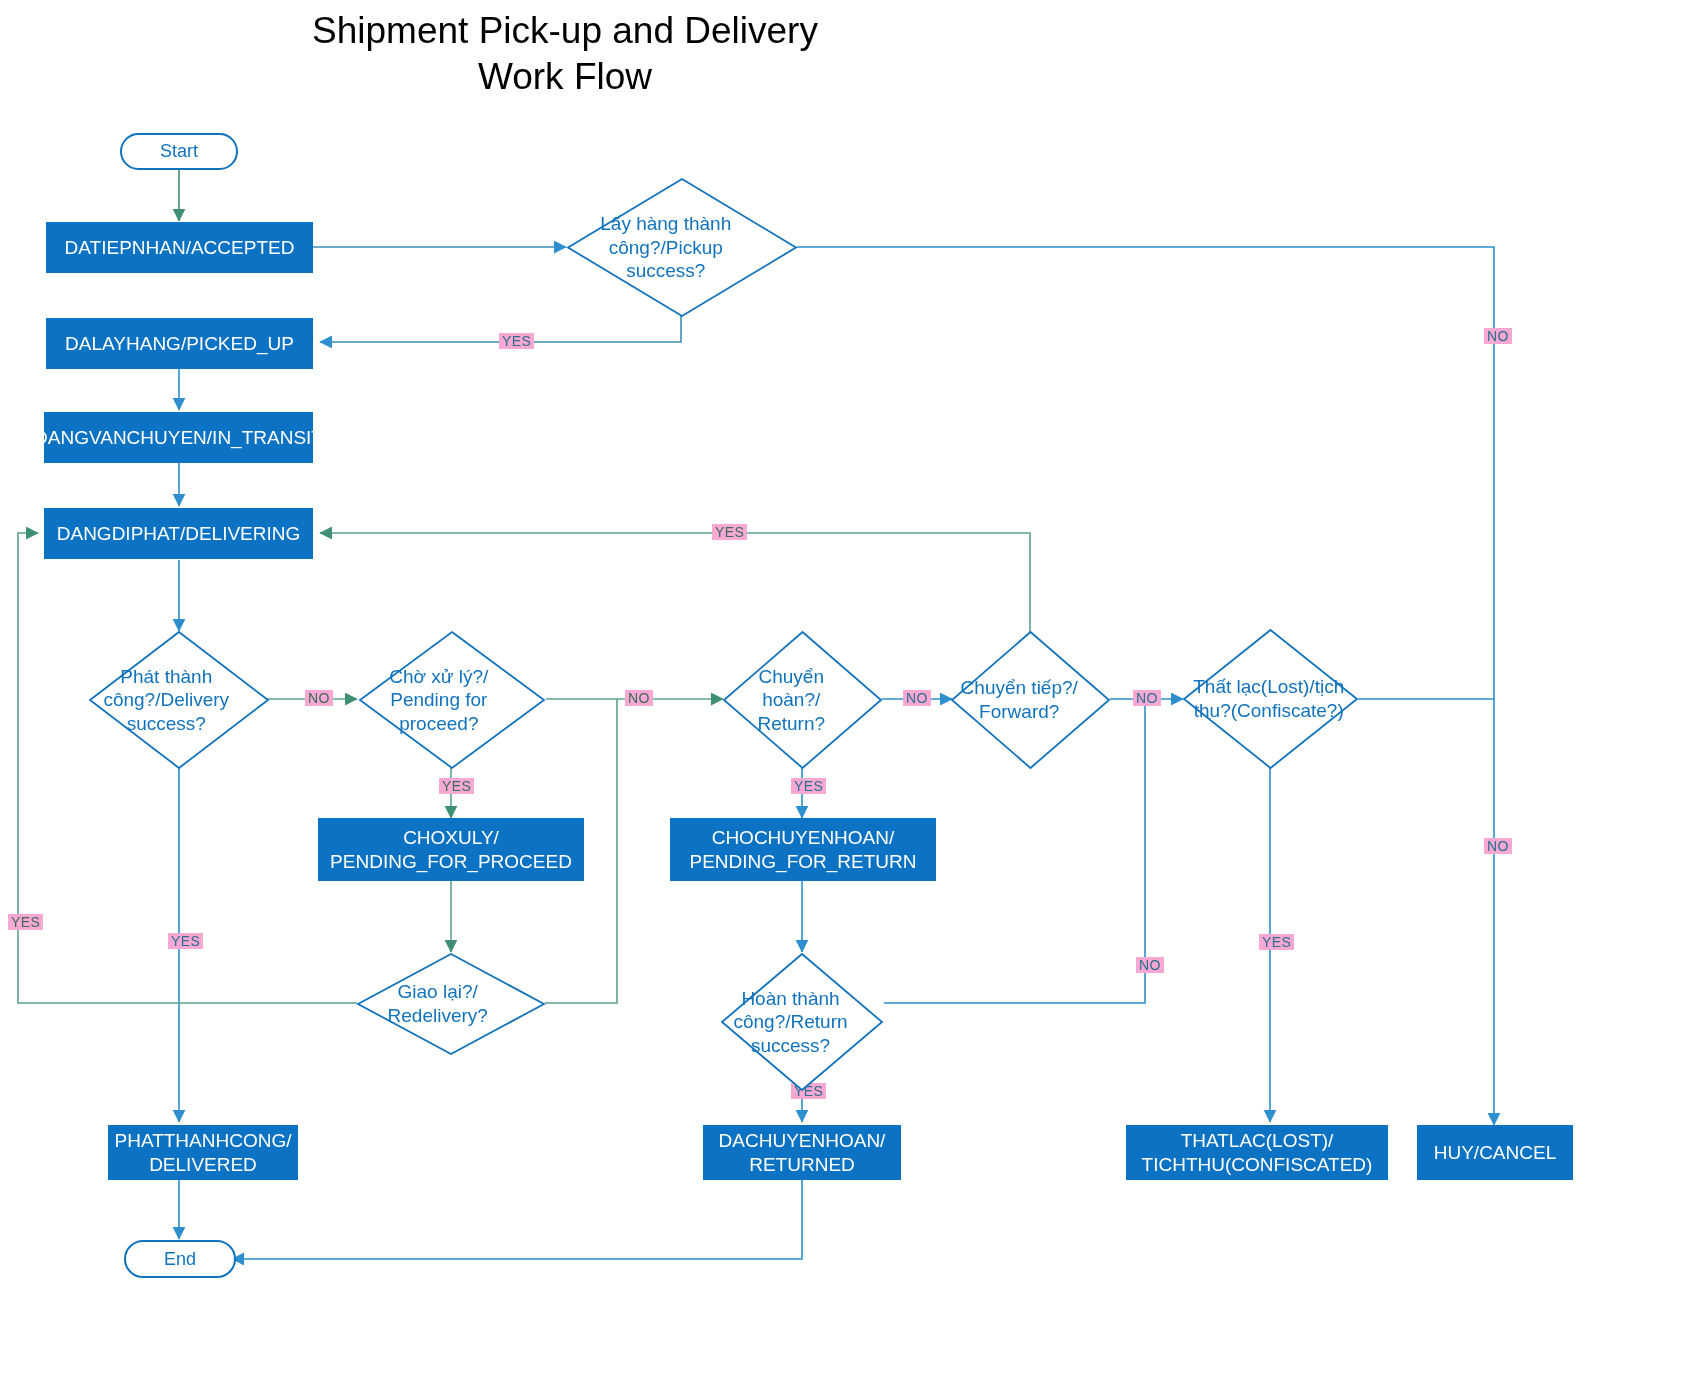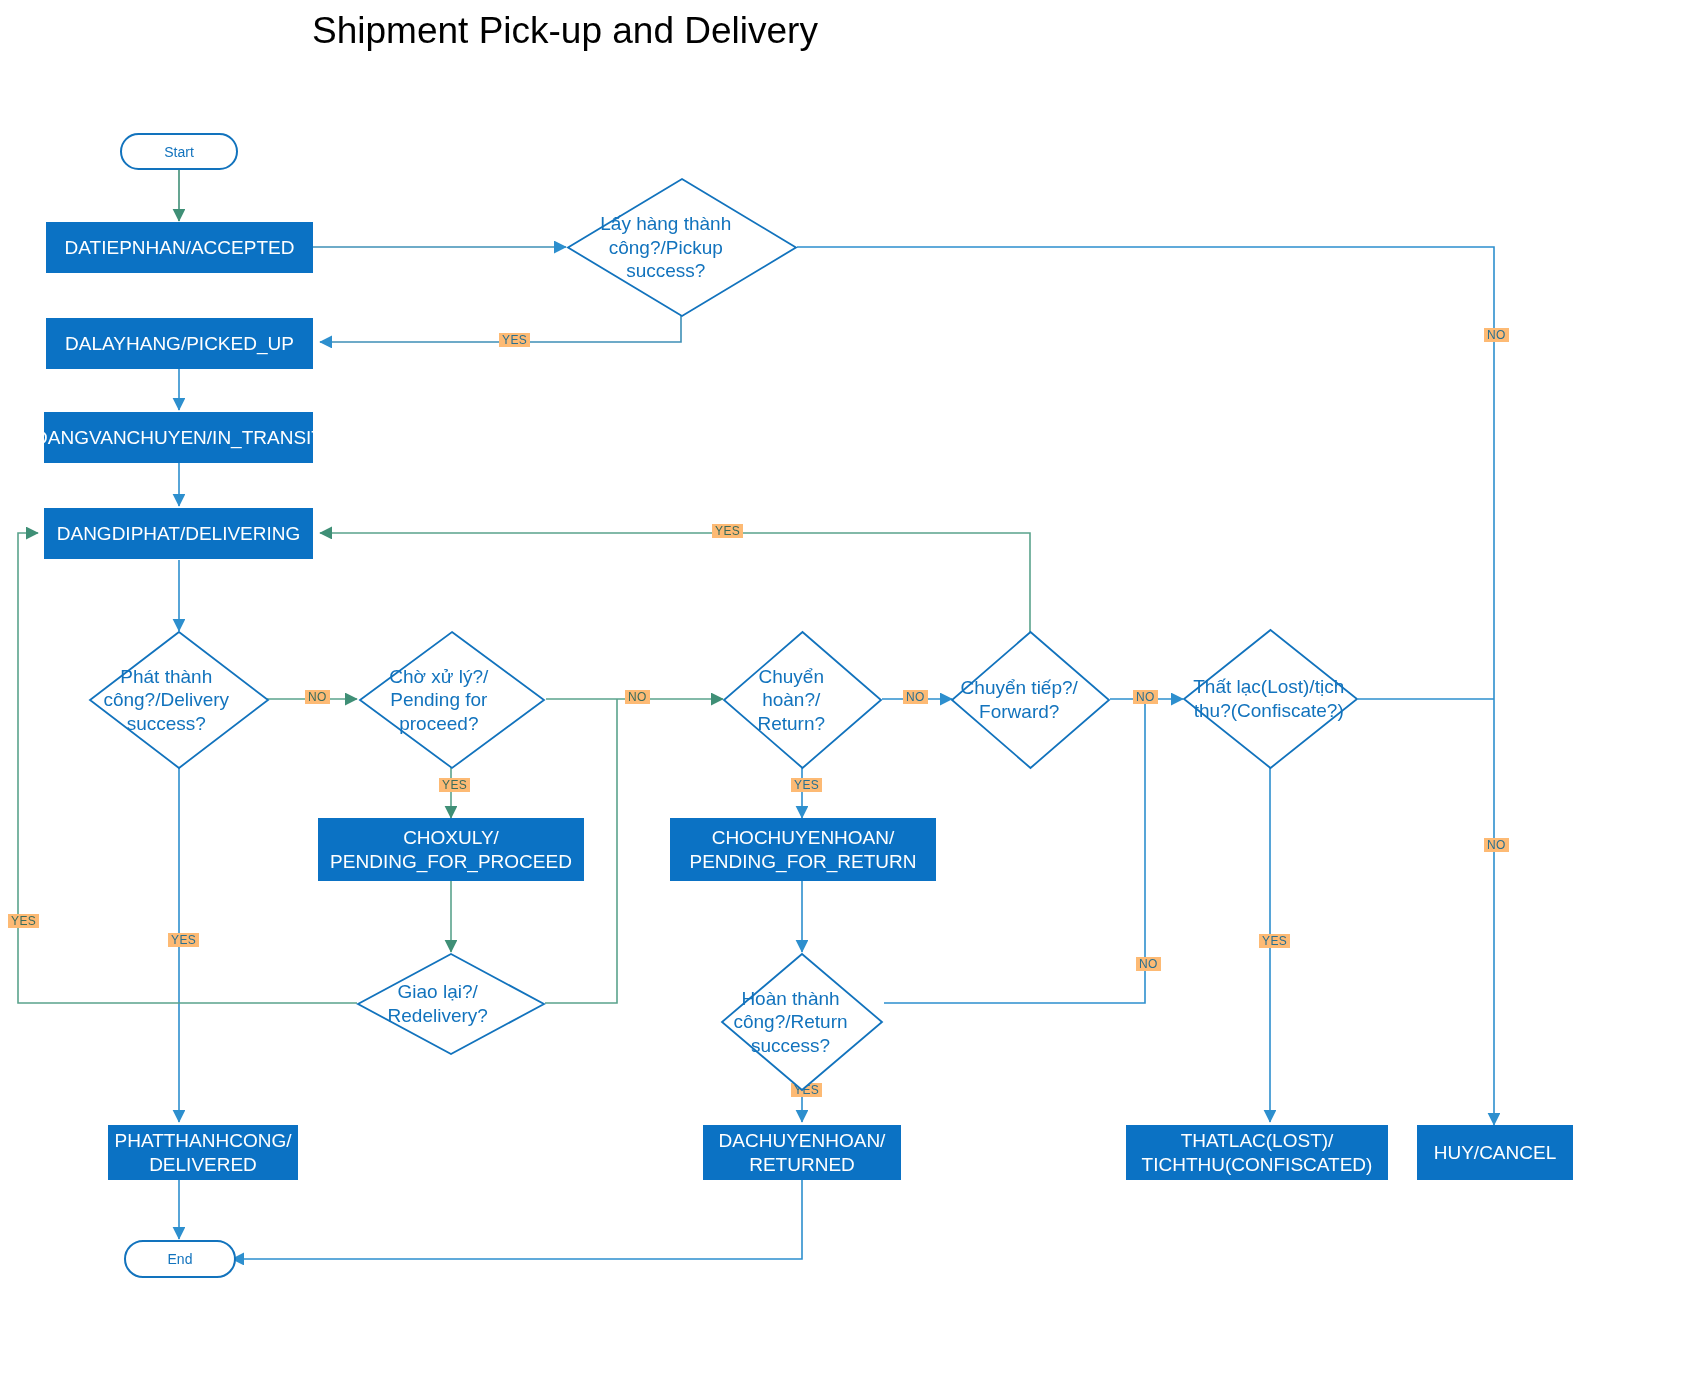--- a/index.html
+++ b/index.html
@@ -9,48 +9,49 @@
 
   .title{
     position:absolute;left:0;top:8px;width:1130px;text-align:center;
     font-size:37px;color:#000;line-height:1.24;font-family:"Liberation Sans",sans-serif;
   }
 
   .node{position:absolute;box-sizing:border-box;}
 
   .term{
     border:2px solid #1273bd;border-radius:26px;background:#fff;color:#1273bd;
-    display:flex;align-items:center;justify-content:center;font-size:14px;
+    display:flex;align-items:center;justify-content:center;font-size:18px;
   }
 
   .proc{
     background:#0b72c4;color:#fff;display:flex;align-items:center;justify-content:center;
     text-align:center;font-size:19px;line-height:1.26;padding:2px 6px;
   }
 
   .dec{display:flex;align-items:center;}
   .dec .dtxt{
     position:relative;z-index:2;color:#1273bd;font-size:19px;line-height:1.24;
     text-align:center;width:86%;
   }
   .dec svg{position:absolute;left:0;top:0;}
 
   .elbl{
-    position:absolute;font-size:12px;color:#2b6f8e;background:#fdba74;
+    position:absolute;font-size:14px;color:#2b6f8e;background:#f9a8d4;
     padding:0 3px;letter-spacing:.4px;
   }
   .elbl.grn{color:#3a6b5c;}
 </style>
 </head>
 <body>
 
 <div id="stage">
 
   <div class="title">
     <div>Shipment Pick-up and Delivery</div>
+    <div>Work Flow</div>
   </div>
 
   <svg id="wires" viewBox="0 0 1695 1386">
     <defs>
       <marker id="ab" markerWidth="9" markerHeight="9" refX="7.5" refY="4" orient="auto">
         <path d="M0,0 L8,4 L0,8 z" fill="#2d8fce"></path>
       </marker>
       <marker id="ag" markerWidth="9" markerHeight="9" refX="7.5" refY="4" orient="auto">
         <path d="M0,0 L8,4 L0,8 z" fill="#3f8f76"></path>
       </marker>

